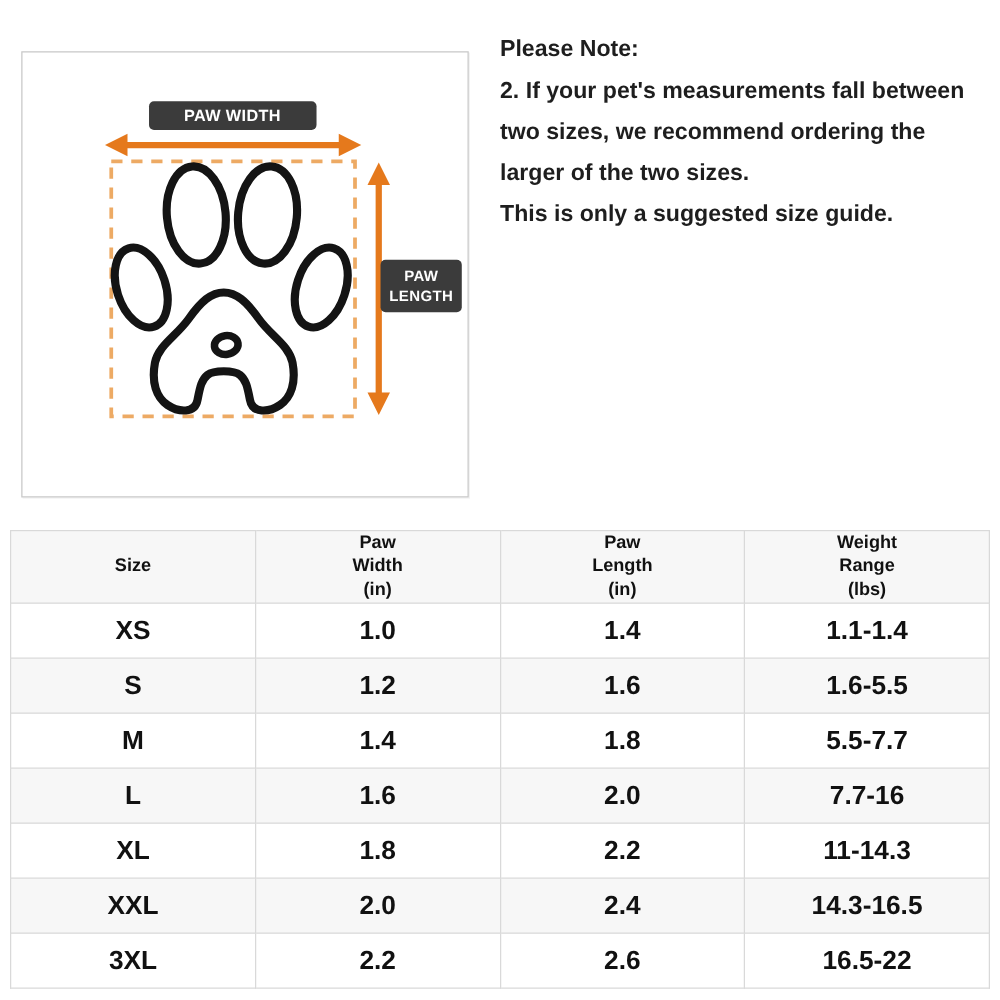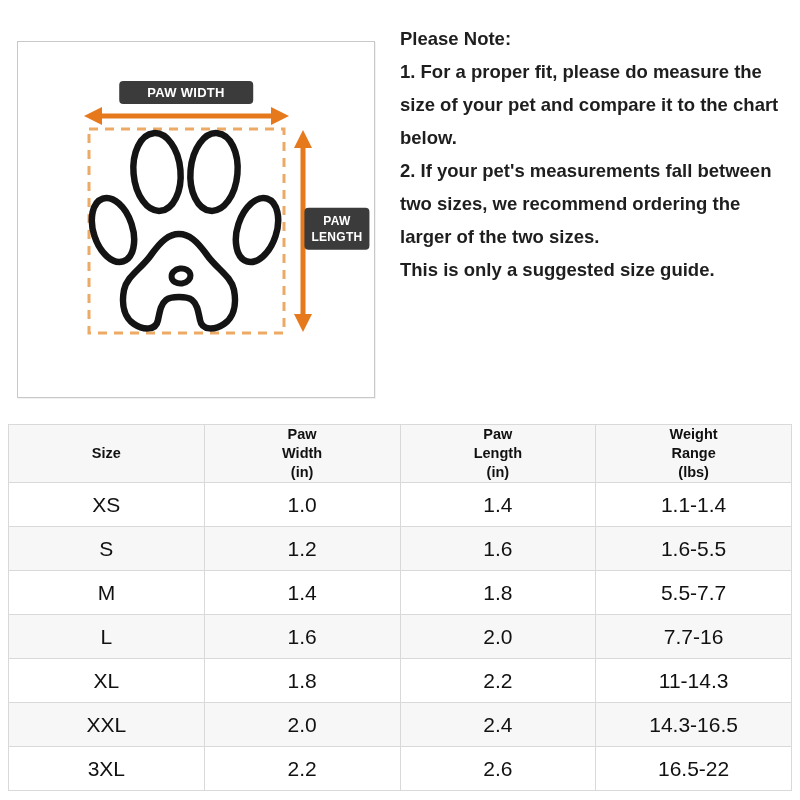--- a/index.html
+++ b/index.html
@@ -79,21 +79,21 @@
   .size-table thead th {
     background: #f7f7f7;
     font-size: 14.5px;
     font-weight: bold;
     line-height: 1.32;
     height: 58px;
     white-space: pre-line;
   }
   .size-table tbody td {
     font-size: 21px;
-    font-weight: 400;
+    font-weight: 700;
     height: 44px;
     background: #ffffff;
   }
   .size-table tbody tr:nth-child(even) td { background: #f7f7f7; }
 </style>
 </head>
 <body>
 
 <div>
 
@@ -134,23 +134,20 @@
         <ellipse cx="163" cy="234" rx="9.5" ry="7.5" stroke-width="6" transform="rotate(-8 163 234)"></ellipse>
       </g>
     </svg>
     <div class="mlabel width">PAW WIDTH</div>
     <div class="mlabel length">PAW
 LENGTH</div>
   </div>
 
   <div class="notes">
     <p>Please Note:</p>
-    <p>1. For a proper fit, please do measure the
-size of your pet and compare it to the chart
-below.</p>
     <p>2. If your pet's measurements fall between
 two sizes, we recommend ordering the
 larger of the two sizes.</p>
     <p>This is only a suggested size guide.</p>
   </div>
 
   <table class="size-table">
     <thead>
       <tr>
         <th>Size</th>

